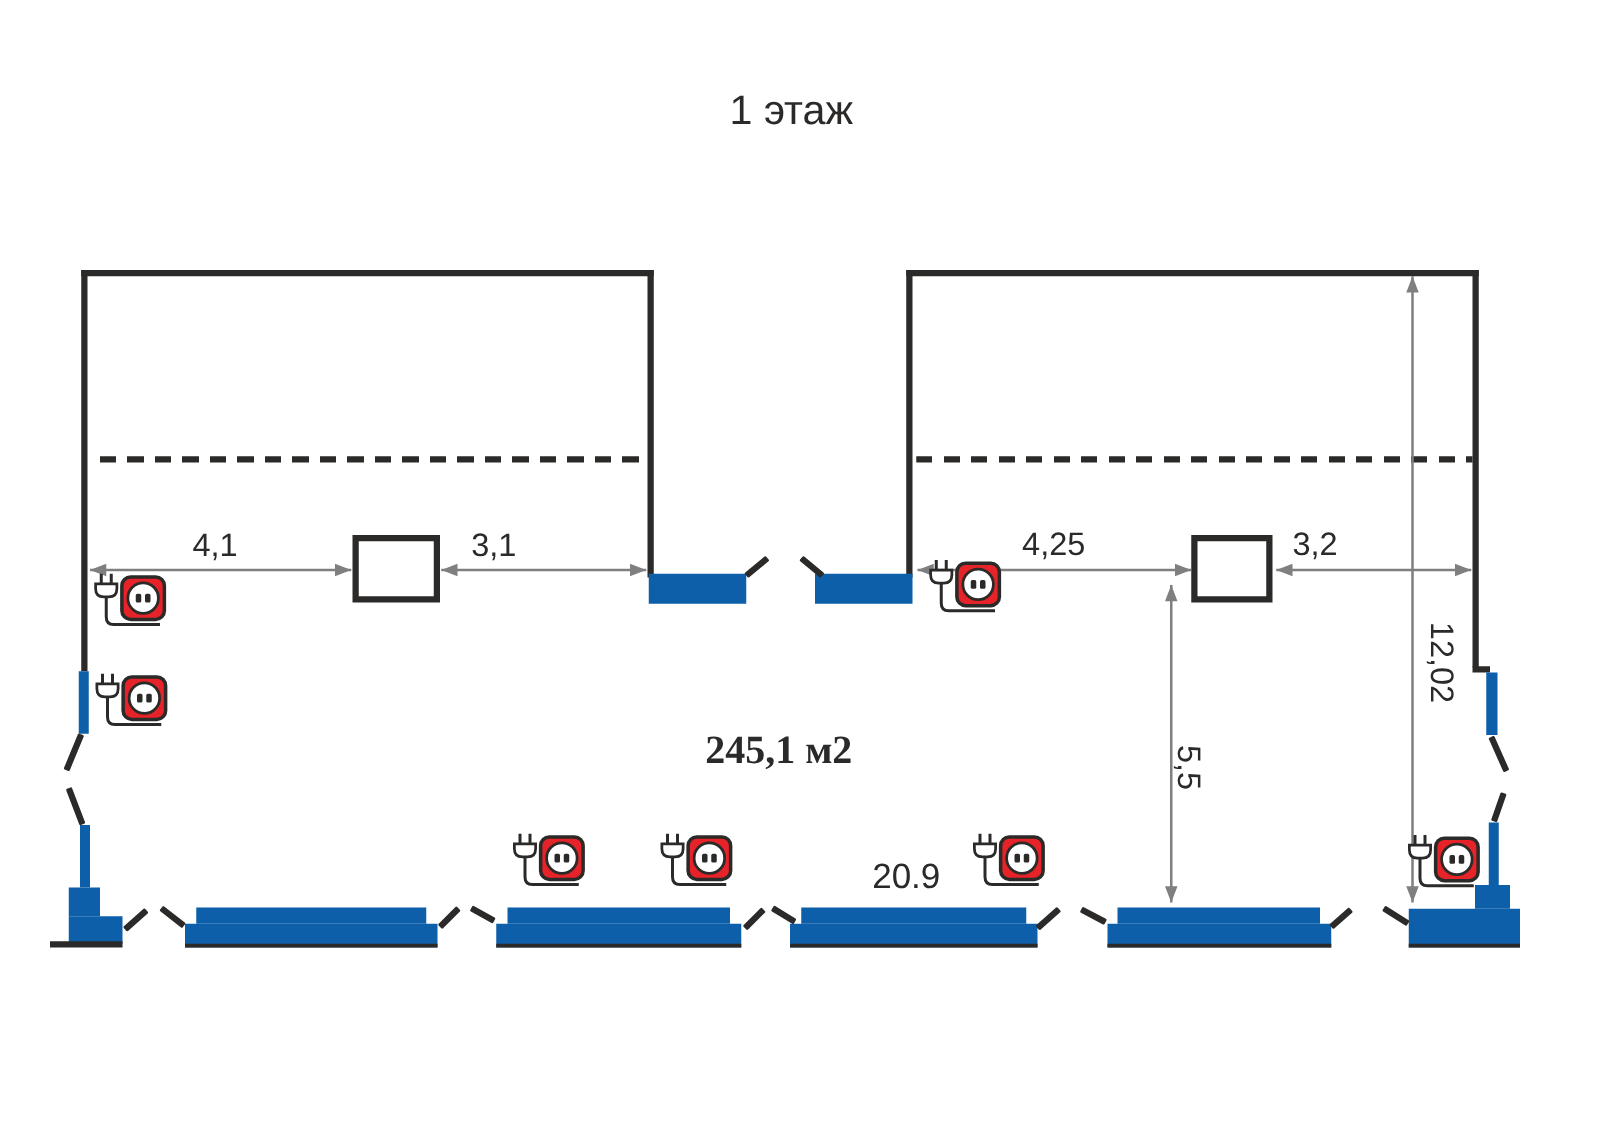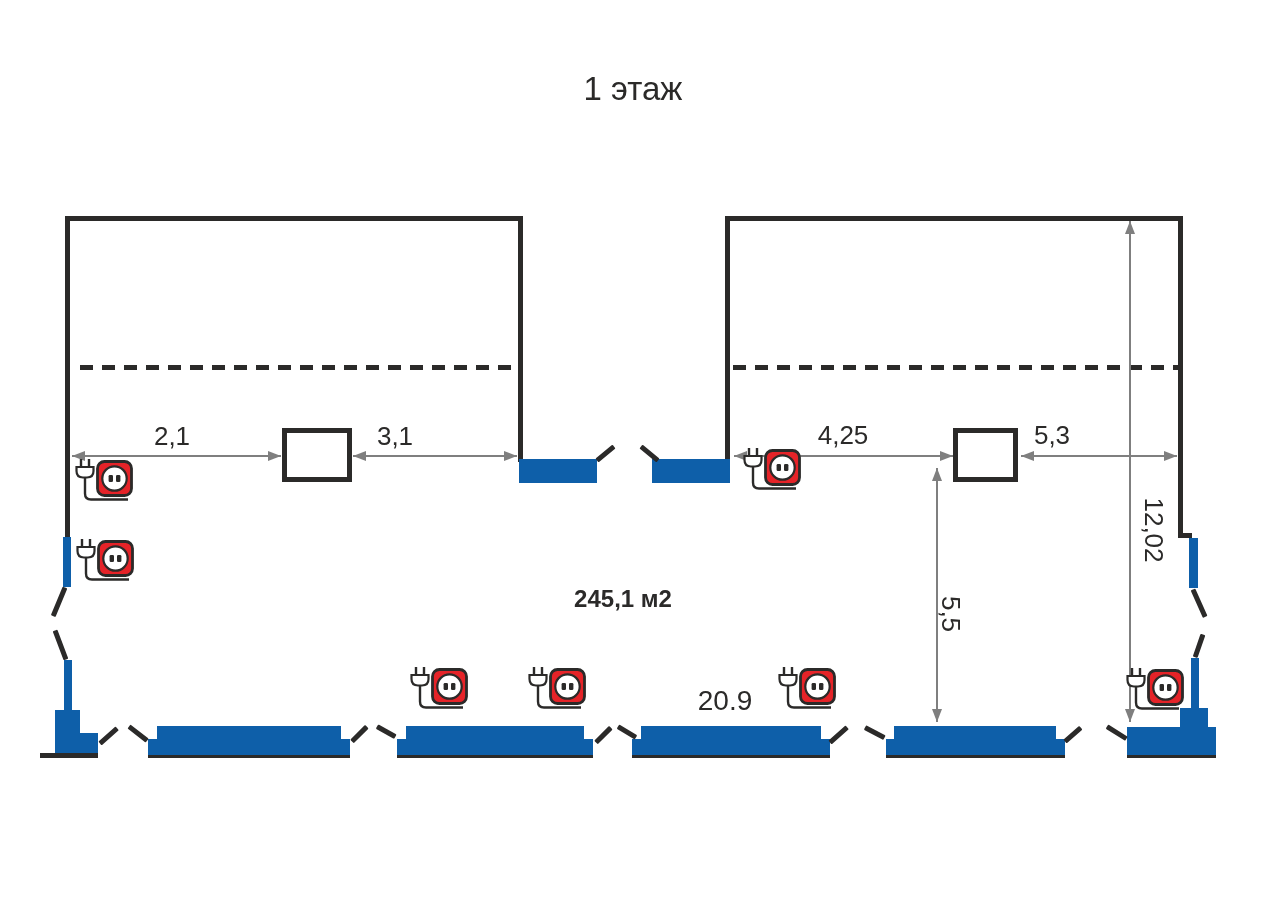--- a/index.html
+++ b/index.html
@@ -32,22 +32,22 @@
     border-bottom:13px solid var(--dimension-gray,#7f7f7f);}
   .dim-v::after{content:"";position:absolute;bottom:0;left:-4px;width:0;height:0;
     border-left:5px solid transparent;border-right:5px solid transparent;
     border-top:13px solid var(--dimension-gray,#7f7f7f);}
   .lbl{position:absolute;font-size:26px;line-height:1;white-space:nowrap;
     transform:translate(-50%,-50%);color:var(--text,#2b2a29);}
   .lbl.rot{transform:translate(-50%,-50%) rotate(90deg);}
   .lbl.big{font-size:28px;}
   .title-line{position:absolute;font-size:33px;line-height:1;white-space:nowrap;
     transform:translate(-50%,-50%);color:var(--text,#2b2a29);}
-  .area-lbl{position:absolute;font-size:24px;font-weight:bold;line-height:1;white-space:nowrap;
-    transform:translate(-50%,-50%);color:var(--text,#2b2a29);}
+  .area-lbl{position:absolute;font-size:32px;font-weight:bold;line-height:1;white-space:nowrap;
+    transform:translate(-50%,-50%);color:var(--text,#2b2a29);font-family:Liberation Serif, serif;}
   .outlet{position:absolute;width:62px;height:48px;}
   .outlet svg{display:block;}
   .outlet .ln{stroke:var(--wall,#2b2a29);fill:none;stroke-width:2.4;}
   .outlet .pbody{stroke:var(--wall,#2b2a29);fill:#fff;stroke-width:2.2;}
   .outlet .sock{fill:var(--outlet-red,#e52328);stroke:var(--wall,#2b2a29);stroke-width:2.8;}
   .outlet .face{fill:#fff;stroke:var(--wall,#2b2a29);stroke-width:2.2;}
   .outlet .hole{fill:var(--wall,#2b2a29);}
 </style>
 </head>
 <body>
@@ -111,24 +111,24 @@
   <div class="stk" style="left:597px;top:458px;width:22px;transform:rotate(-39.5deg);"></div>
   <div class="stk" style="left:641px;top:444px;width:22px;transform:rotate(39.5deg);"></div>
 
   <div class="dim-h" style="left:72px;top:455px;width:209px;"></div>
   <div class="dim-h" style="left:353px;top:455px;width:164px;"></div>
   <div class="dim-h" style="left:734px;top:455px;width:219px;"></div>
   <div class="dim-h" style="left:1021px;top:455px;width:156px;"></div>
   <div class="dim-v" style="left:1129px;top:221px;height:501px;"></div>
   <div class="dim-v" style="left:936px;top:468px;height:254px;"></div>
 
-  <div class="lbl" style="left:172px;top:436px;">2,1</div>
+  <div class="lbl" style="left:172px;top:436px;">4,1</div>
   <div class="lbl" style="left:395px;top:436px;">3,1</div>
   <div class="lbl" style="left:843px;top:435px;">4,25</div>
-  <div class="lbl" style="left:1052px;top:435px;">5,3</div>
+  <div class="lbl" style="left:1052px;top:435px;">3,2</div>
   <div class="lbl rot" style="left:1154px;top:530px;">12,02</div>
   <div class="lbl rot" style="left:951px;top:614px;">5,5</div>
   <div class="lbl big" style="left:725px;top:701px;">20.9</div>
 
   <div class="area-lbl" style="left:623px;top:599px;">245,1 м2</div>
 
   <div class="outlet" style="left: 73px; top: 458px;">
     <svg width="62" height="48" viewBox="0 0 62 48">
       <path class="ln" d="M8,1 V9 M16,1 V9"></path>
       <path class="pbody" d="M3.5,9 h17 v4 q0,6.5 -6.5,6.5 h-4 q-6.5,0 -6.5,-6.5 z"></path>

